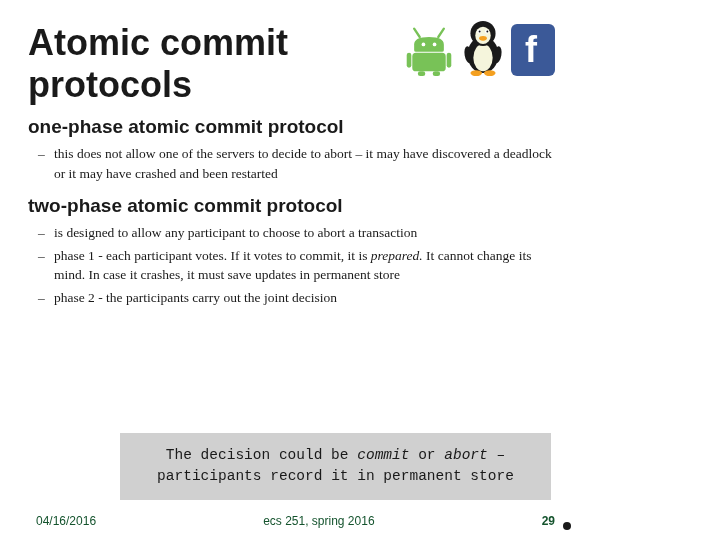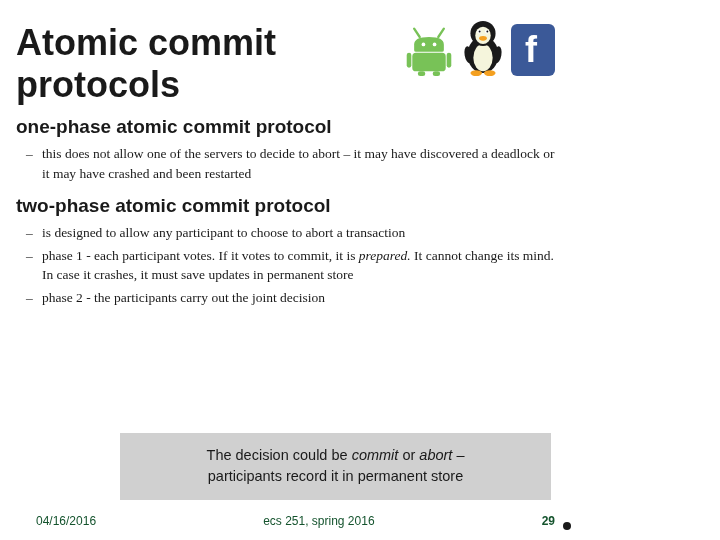--- a/index.html
+++ b/index.html
@@ -10,21 +10,21 @@
       background: #ffffff;
       font-family: 'Times New Roman', Times, serif;
       overflow: hidden;
       position: relative;
     }
 
     .slide {
       width: 591px;
       height: 540px;
       position: relative;
-      padding: 18px 36px 14px 16px;
+      padding: 18px 36px 14px 28px;
       border-radius: 8px;
     }
 
     .title-row {
       display: flex;
       align-items: flex-start;
       justify-content: space-between;
       margin-bottom: 10px;
     }
 
@@ -97,21 +97,21 @@
     .bottom-box {
       position: absolute;
       bottom: 40px;
       left: 120px;
       right: 40px;
       background: #d0d0d0;
       padding: 12px 20px;
       text-align: center;
       font-size: 14.5px;
       color: #1a1a1a;
-      font-family: Liberation Sans, sans-serif;
+      font-family: Liberation Mono, monospace;
       line-height: 1.5;
     }
 
     .footer {
       position: absolute;
       bottom: 12px;
       left: 36px;
       right: 36px;
       display: flex;
       justify-content: space-between;

